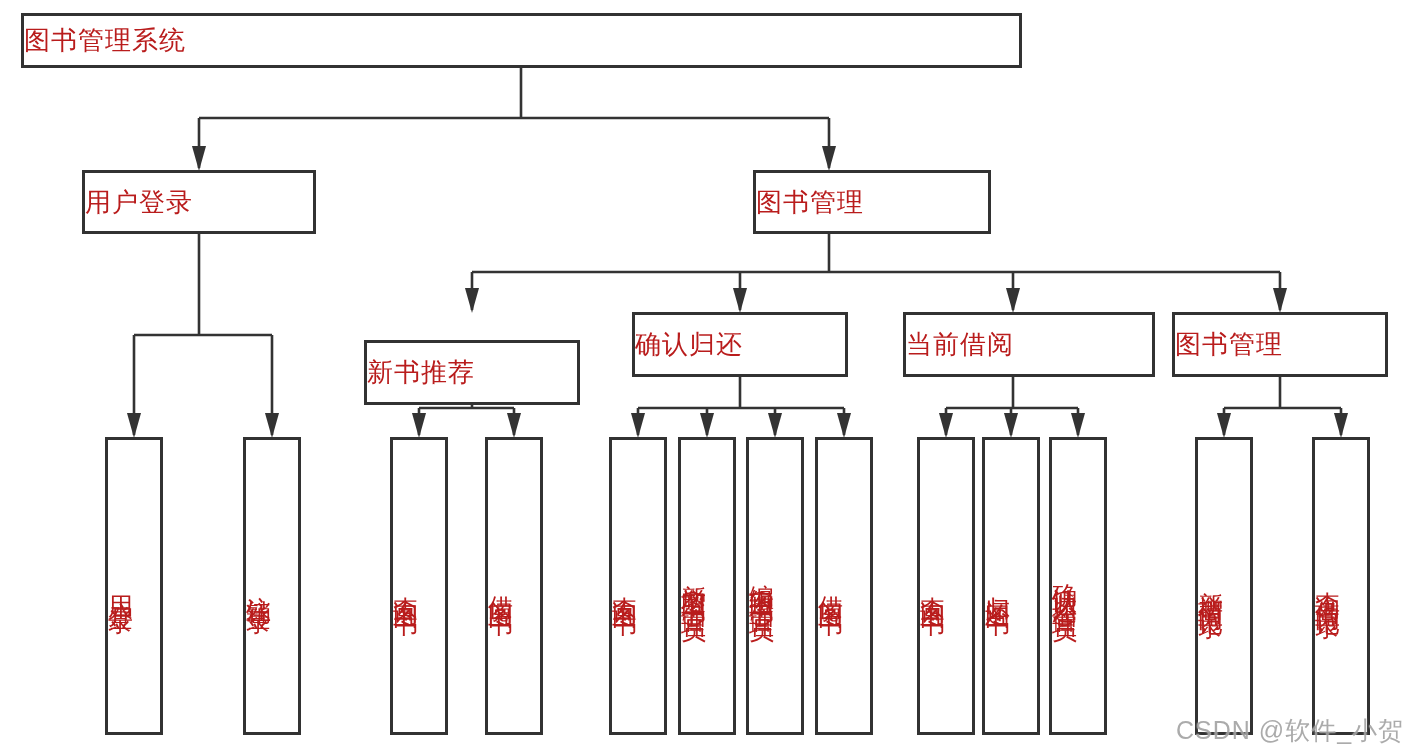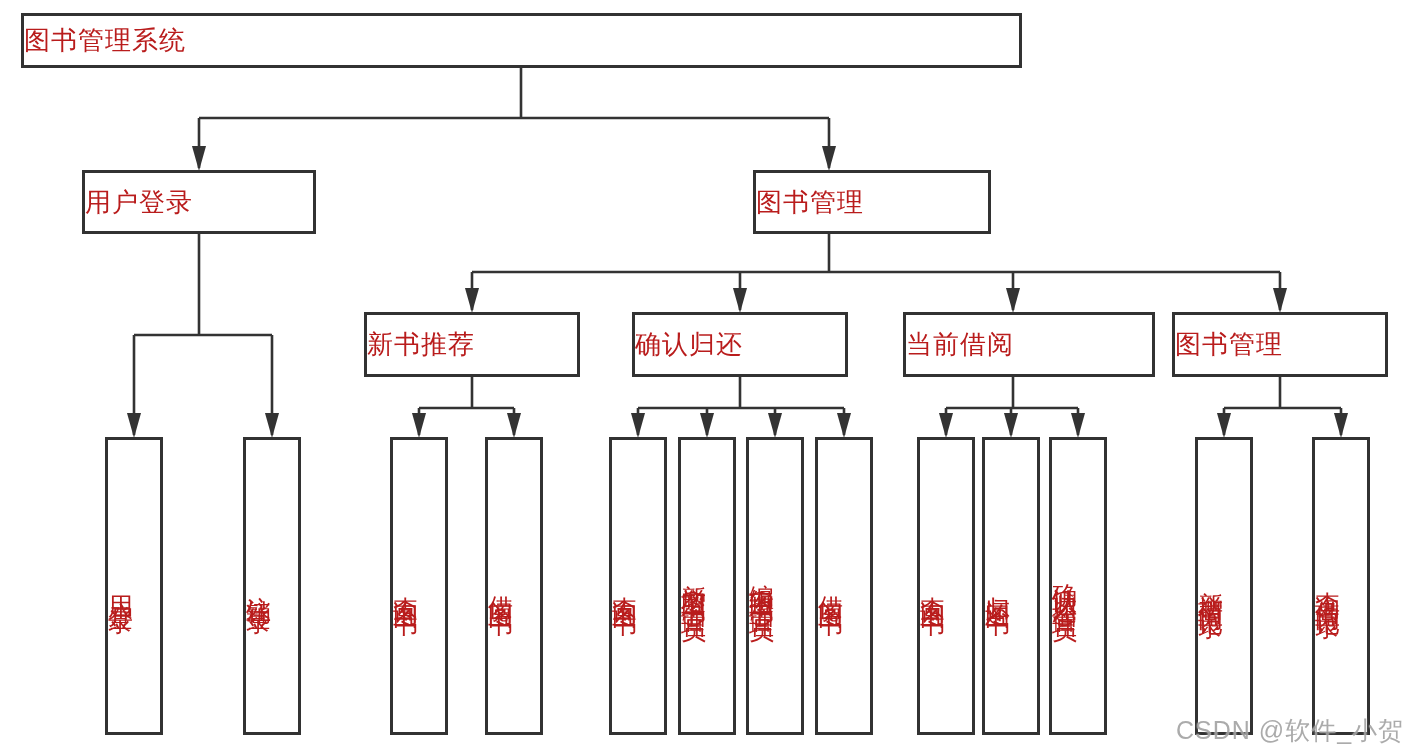--- a/index.html
+++ b/index.html
@@ -36,21 +36,21 @@
   .hlabel {
     font-size: 26px;
     letter-spacing: 1px;
     white-space: nowrap;
   }
   .root-box   { left: 21px;  top: 13px;  width: 1001px; height: 55px; }
   .lvl2       { top: 170px;  height: 64px; }
   .b-userlogin{ left: 82px;  width: 234px; }
   .b-bookmgmt { left: 710px; width: 238px; margin-left: 43px; }
   .lvl3       { top: 312px;  height: 65px; }
-  .b-newbook  { left: 364px; width: 216px; }
+  .b-newbook  { left: 364px; width: 216px; margin-top: 28px; }
   .b-borrow   { left: 632px; width: 216px; }
   .b-current  { left: 903px; width: 252px; }
   .b-record   { left: 1172px;width: 216px; }
   .leaf {
     top: 437px;
     width: 58px;
     height: 298px;
   }
   .vlabel {
     writing-mode: vertical-rl;

